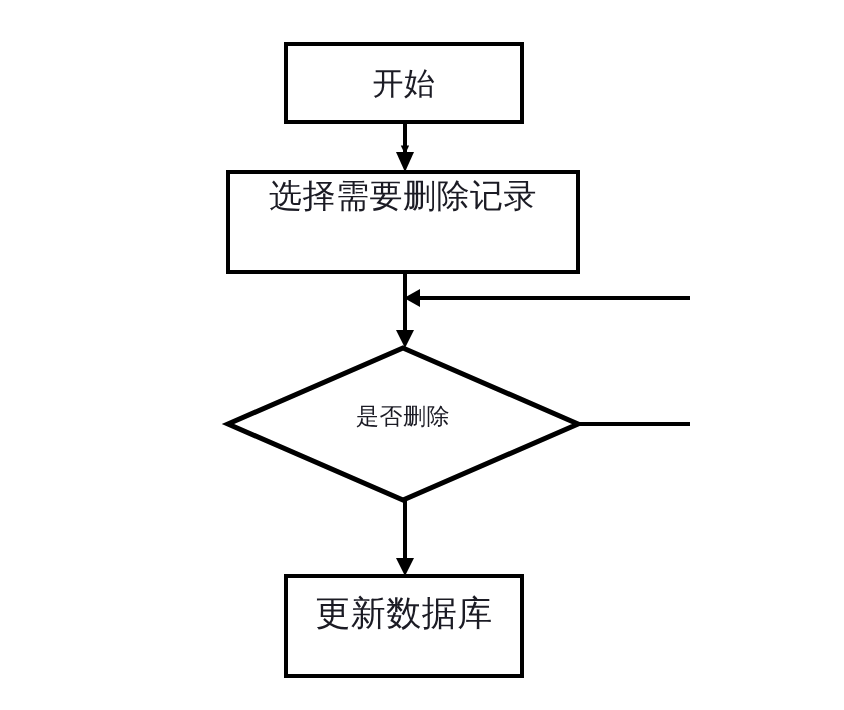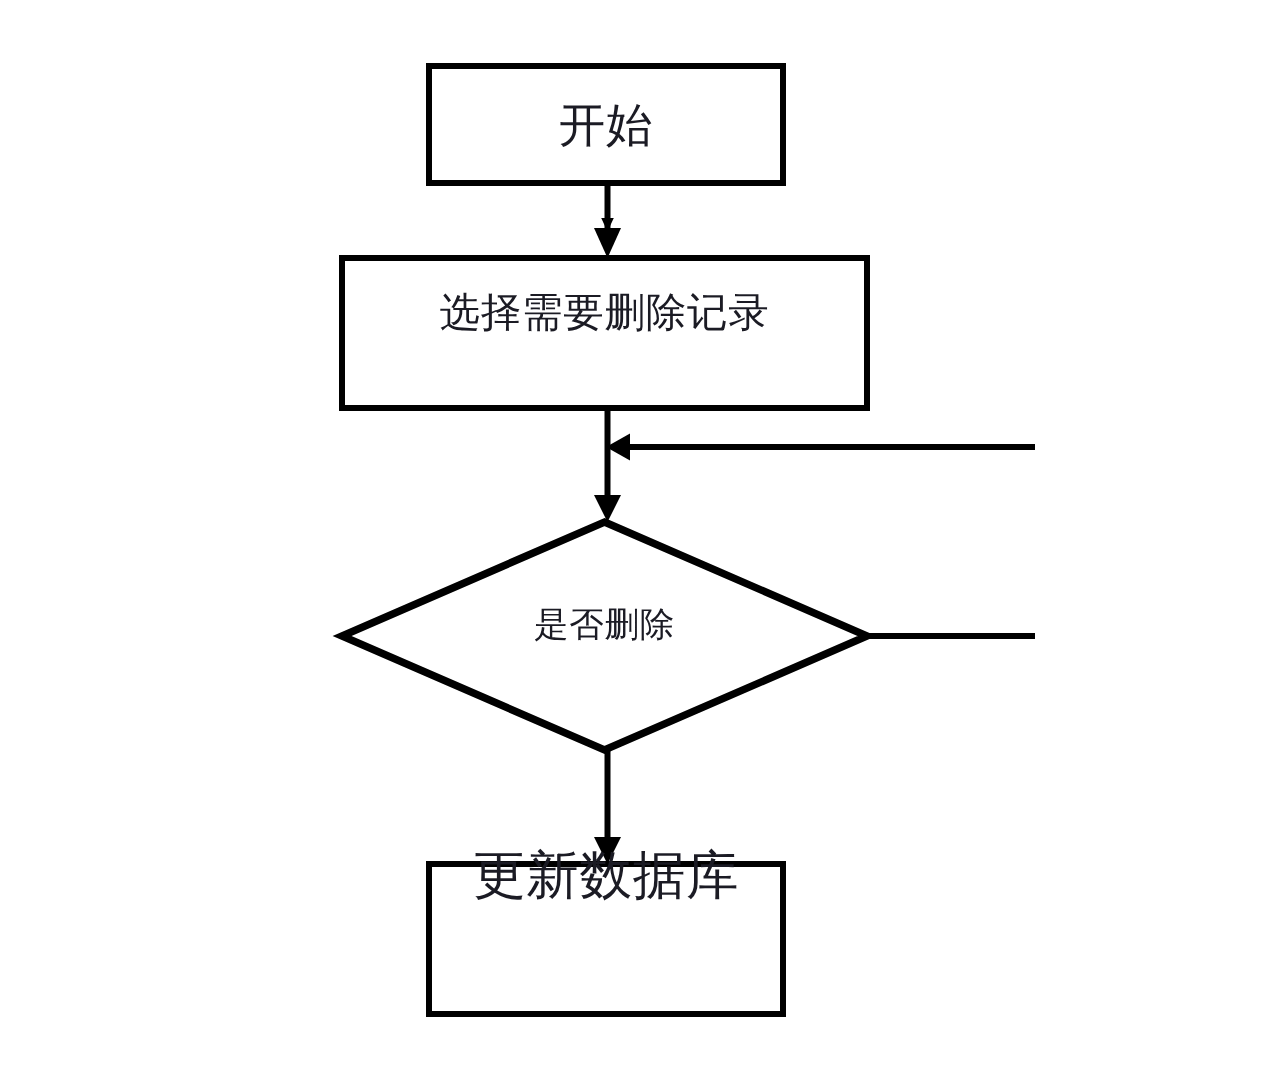--- a/index.html
+++ b/index.html
@@ -65,19 +65,19 @@
 
     <polyline points="578,424 723,424 723,298 420,298" fill="none" stroke="#000000" stroke-width="4"></polyline>
     <polygon points="420,289 420,307 404,298" fill="#000000"></polygon>
 
     <line x1="405" y1="500" x2="405" y2="558" stroke="#000000" stroke-width="4"></line>
     <polygon points="396,558 414,558 405,576" fill="#000000"></polygon>
   </svg>
 
   <div class="node-label" style="left:286px; top:68px; width:236px; font-size:31px;">开始</div>
 
-  <div class="node-label" style="left:228px; top:195px; width:350px; font-size:27px;">选择需要删除记录</div>
+  <div class="node-label" style="left:228px; top:180px; width:350px; font-size:33px;">选择需要删除记录</div>
 
   <div class="node-label" style="left:228px; top:405px; width:350px; font-size:23px;">是否删除</div>
 
-  <div class="node-label" style="left:286px; top:566px; width:236px; font-size:35px;">更新数据库</div>
+  <div class="node-label" style="left:286px; top:596px; width:236px; font-size:35px;">更新数据库</div>
 
 </div>
 
 </body></html>

